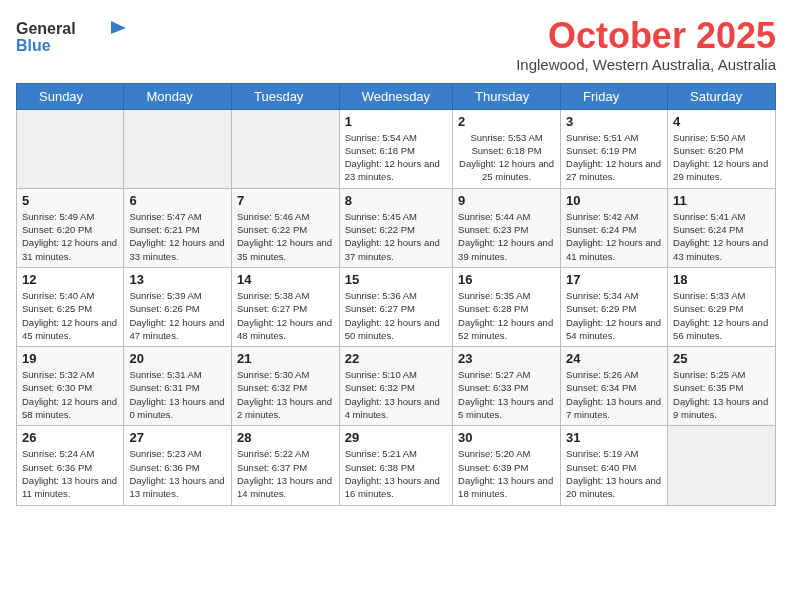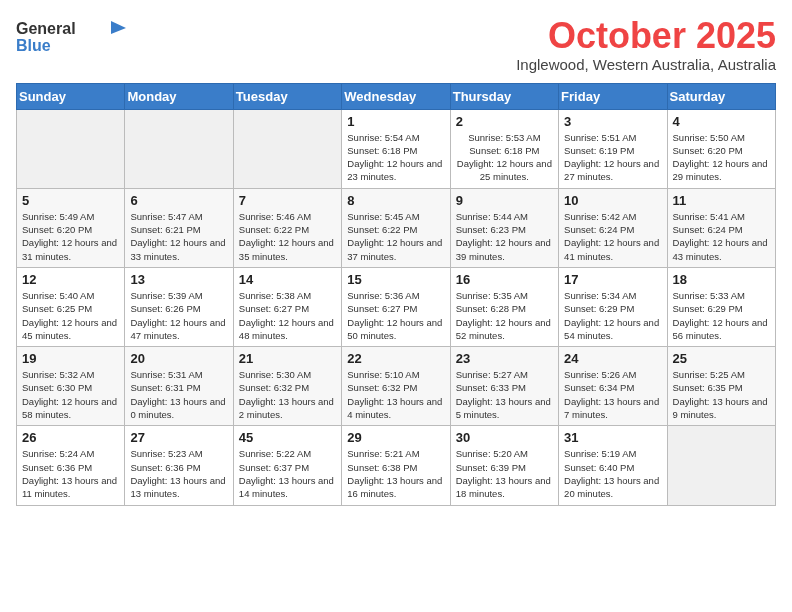--- a/index.html
+++ b/index.html
@@ -36,23 +36,23 @@
     }
     .calendar {
       width: 100%;
       border-collapse: collapse;
       border: 1px solid #bbb;
     }
     .calendar th {
       background-color: #3a7dc9;
       color: #fff;
       text-align: left;
-      padding: 5px 2px;
+      padding: 5px 22px;
       font-size: 13px;
-      font-weight: bold;
+      font-weight: normal;
       border: 1px solid #2d6ab0;
     }
     .calendar td {
       border: 1px solid #bbb;
       vertical-align: top;
       padding: 4px 5px;
       width: calc(100% / 7);
       min-height: 70px;
       background: #fff;
     }
@@ -273,21 +273,21 @@
 Sunset: 6:36 PM
 Daylight: 13 hours and 11 minutes.</div>
         </td>
         <td>
           <div class="day-number">27</div>
           <div class="day-info" style="white-space: pre-line;">Sunrise: 5:23 AM
 Sunset: 6:36 PM
 Daylight: 13 hours and 13 minutes.</div>
         </td>
         <td>
-          <div class="day-number">45</div>
+          <div class="day-number">28</div>
           <div class="day-info" style="white-space: pre-line;">Sunrise: 5:22 AM
 Sunset: 6:37 PM
 Daylight: 13 hours and 14 minutes.</div>
         </td>
         <td>
           <div class="day-number">29</div>
           <div class="day-info" style="white-space: pre-line;">Sunrise: 5:21 AM
 Sunset: 6:38 PM
 Daylight: 13 hours and 16 minutes.</div>
         </td>

